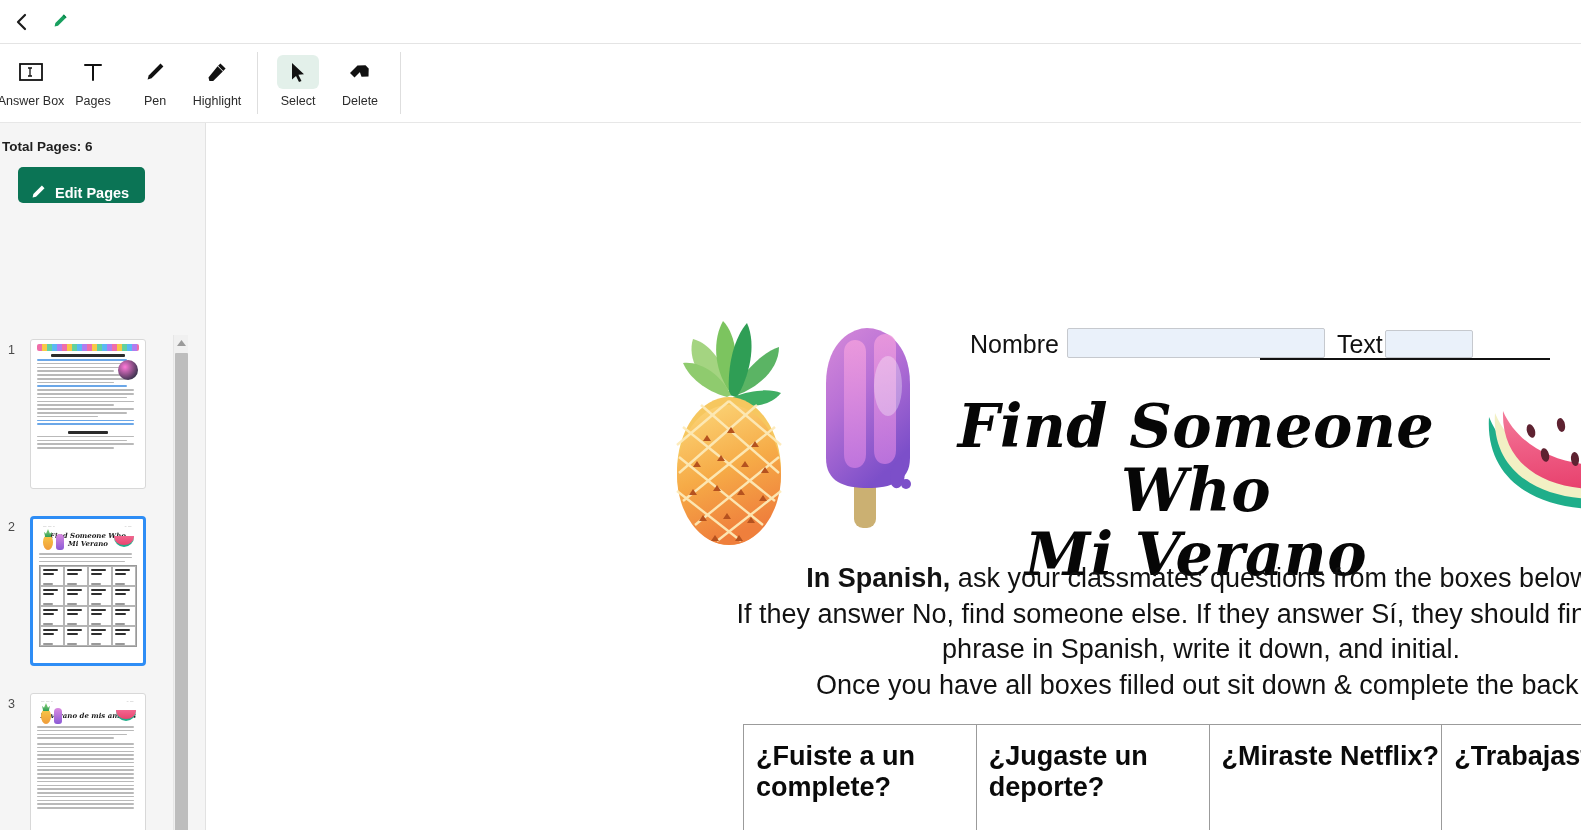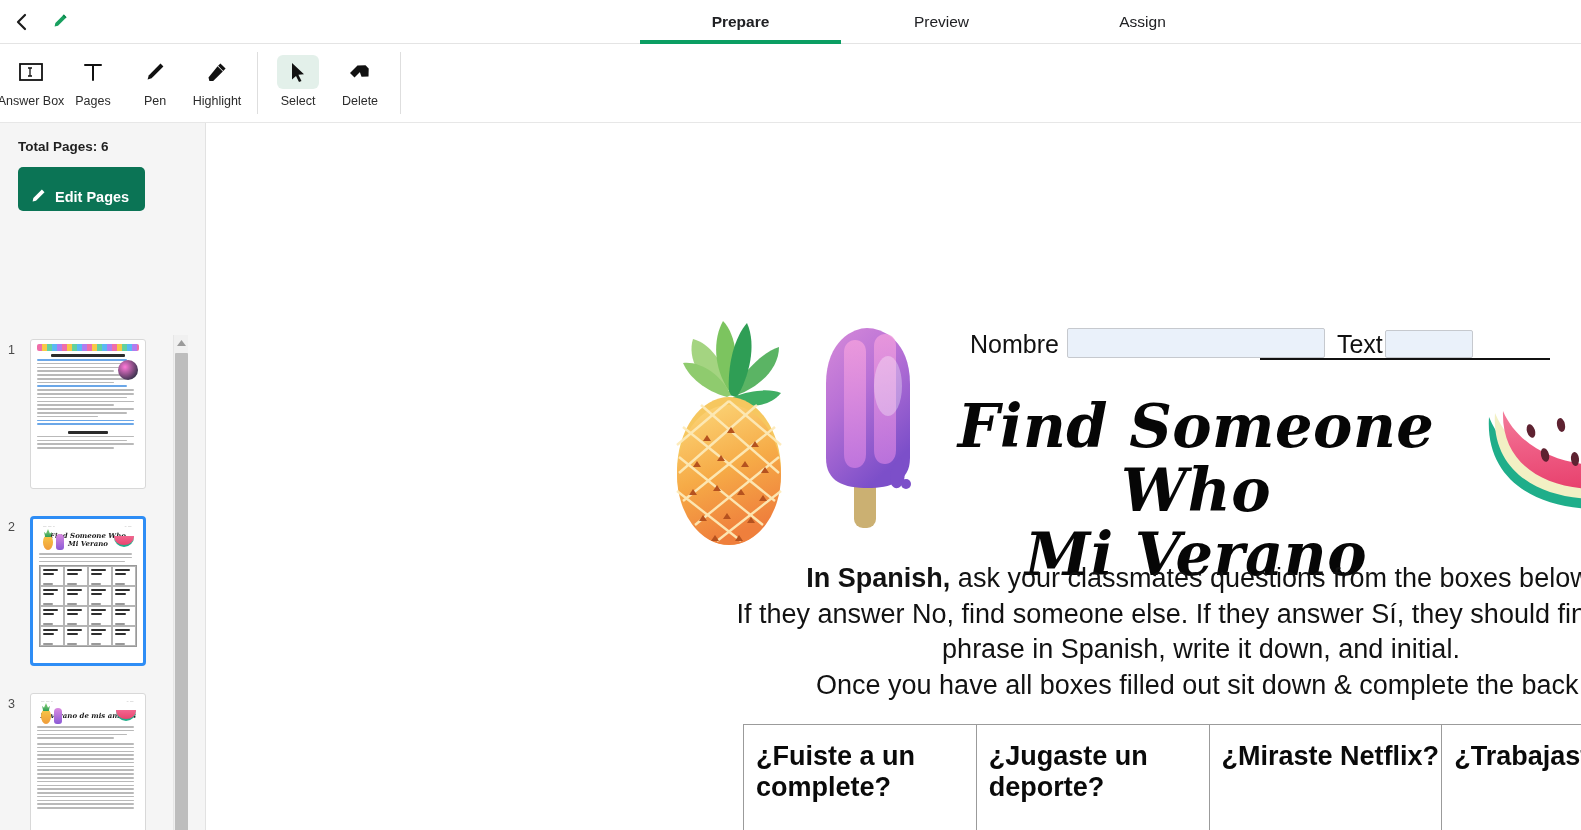--- a/index.html
+++ b/index.html
@@ -106,29 +106,29 @@
     background: #f5f5f5;
     border-right: 1px solid #e2e2e2;
     position: relative;
     flex: none;
     overflow: hidden;
   }
   .total-pages {
     font-size: 13.5px;
     font-weight: bold;
     color: #1f1f1f;
-    margin: 16px 0 0 18px;
+    margin: 16px 0 0 2px;
   }
   .edit-pages-btn {
     margin: 13px 0 0 18px;
     background: #0b7455;
     color: #fff;
     border: none;
     border-radius: 5px;
-    height: 44px;
+    height: 36px;
     padding: 16px 16px 0 13px;
     display: inline-flex;
     align-items: center;
     gap: 9px;
     font-size: 14.5px;
     font-weight: bold;
     cursor: pointer;
     font-family: "Liberation Sans", sans-serif;
   }
 
@@ -324,31 +324,20 @@
         </svg>
     </span>
   </div>
   <div class="doc-title">
     <span class="title-pencil">
       <svg width="15" height="15" viewBox="0 0 16 16">
           <path d="M11.6 1.6l2.8 2.8L5.3 13.5 1.7 14.3l0.8-3.6z" fill="#18a05f"></path>
           <path d="M11.6 1.6l2.8 2.8-1.3 1.3-2.8-2.8z" fill="#0d8a4e"></path>
         </svg>
     </span>
-  </div>
-  <div class="tabs">
-    <div class="tab active">
-        <span>Prepare</span>
-      </div>
-    <div class="tab">
-        <span>Preview</span>
-      </div>
-    <div class="tab">
-        <span>Assign</span>
-      </div>
   </div>
 </div>
 
 <div class="toolbar">
 
   <div class="tool">
     <span class="glyph">
       <svg width="24" height="18" viewBox="0 0 24 18">
           <rect x="1" y="1" width="22" height="16" fill="none" stroke="#111" stroke-width="1.8"></rect>
           <path d="M9 5h4M11 5v8M9 13h4" stroke="#111" stroke-width="1.3" fill="none"></path>

